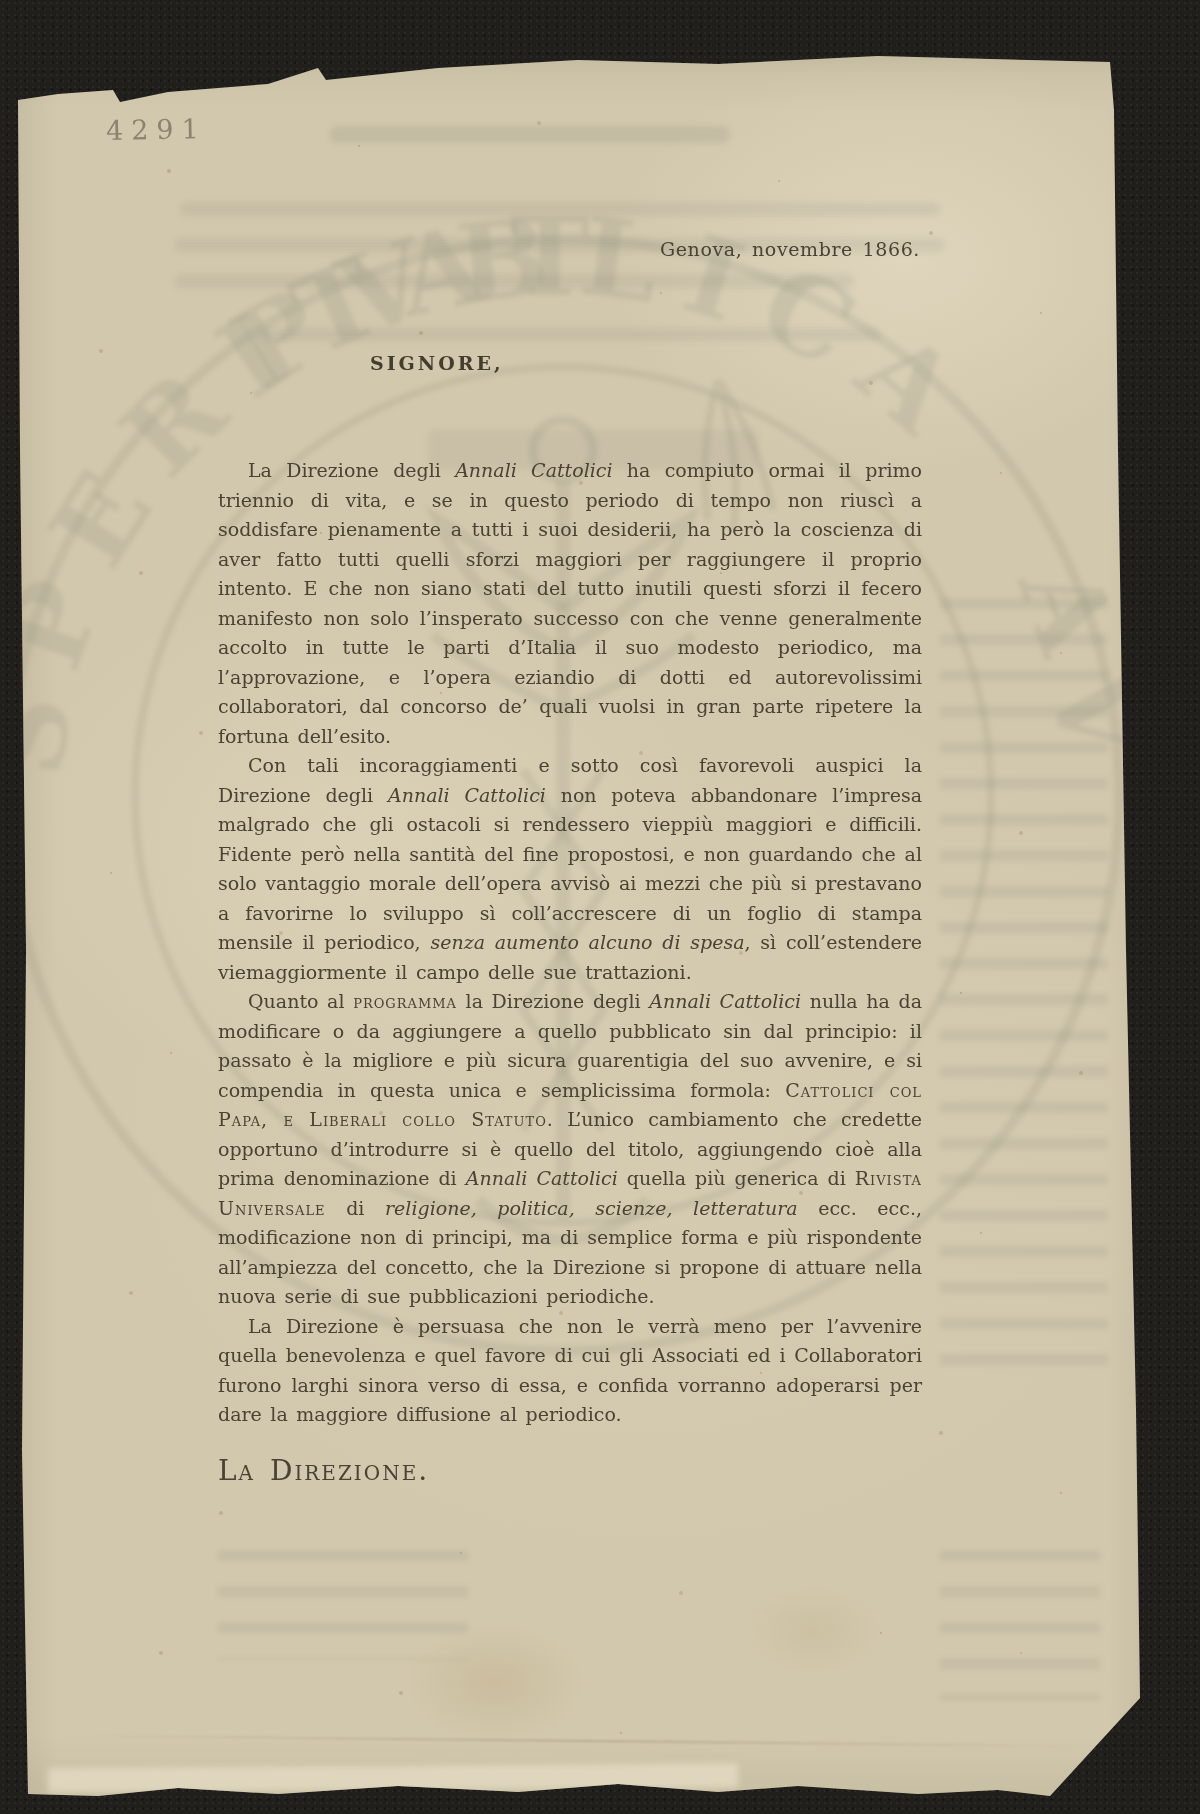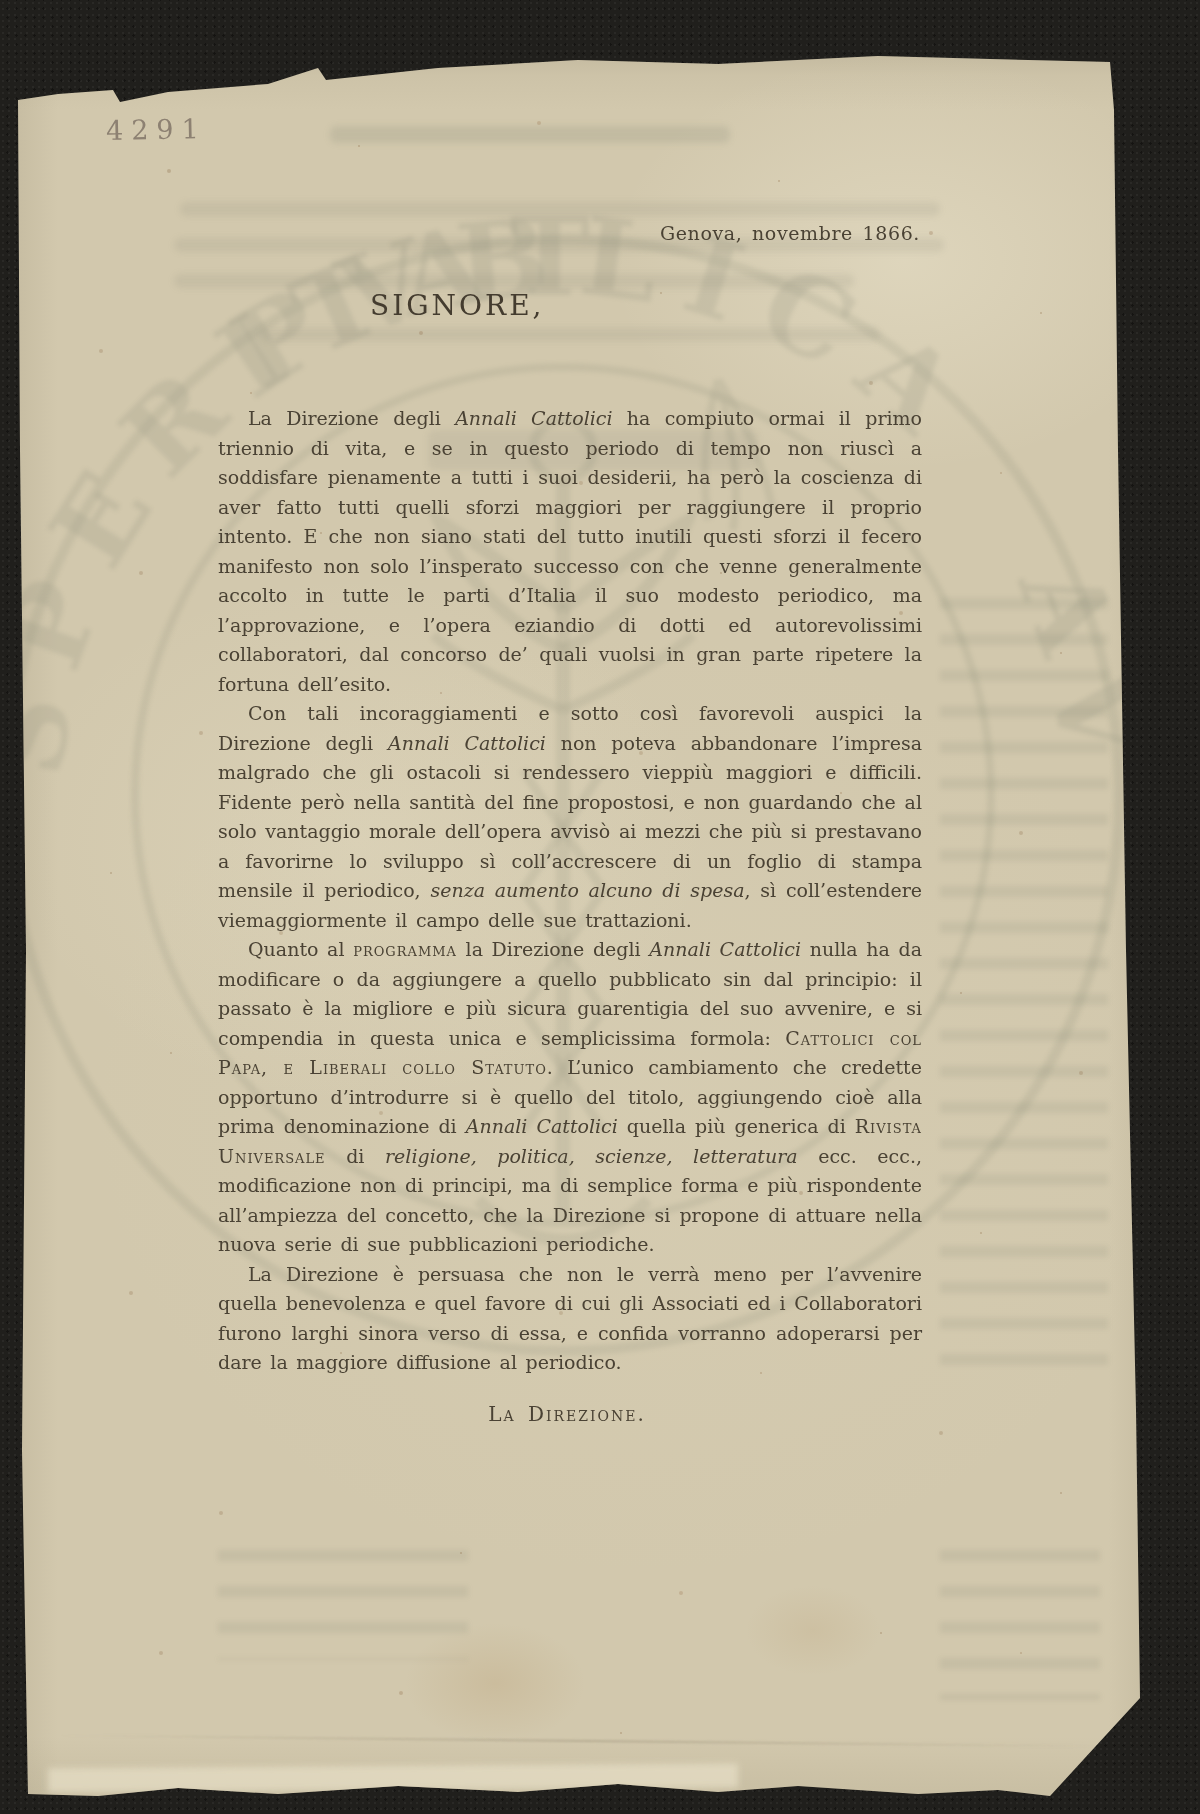--- a/index.html
+++ b/index.html
@@ -92,33 +92,33 @@
     position:absolute;left:88px;top:64px;
     font-size:27px;letter-spacing:8px;color:#8d8172;
     transform:rotate(-1.2deg);
   }
   .letter-col{
     position:absolute;left:200px;top:172px;width:704px;
     color:#4a4234;
   }
   .dateline{
     text-align:right;font-size:19px;letter-spacing:.6px;word-spacing:3px;
-    margin:0 2px 0 0;
+    margin:16px 2px 0 0;
   }
   .salutation{
-    margin:45px 0 0 152px;font-size:28px;font-weight:normal;letter-spacing:3px;
+    margin:92px 0 0 152px;font-size:19px;font-weight:bold;letter-spacing:3px;
     color:#443c2f;
   }
   .body-text-block{margin-top:82px;font-size:19px;line-height:29.5px;
     text-align:justify;word-spacing:2.5px;color:#4a4234;}
   .para{margin:0;text-indent:30px;}
   .it{font-style:italic;}
   .sc{font-variant:small-caps;letter-spacing:1px;}
   .signature{
-    margin:24px 6px 0 0;text-align:center;font-size:20px;
+    margin:24px 6px 0 0;text-align:left;font-size:28px;
     font-variant:small-caps;letter-spacing:2px;word-spacing:4px;color:#4a4234;
   }
 </style>
 </head>
 <body>
 
 <div class="paper">
 
   <svg class="watermark-svg" viewBox="0 0 1136 1756" aria-hidden="true">
     <defs>

